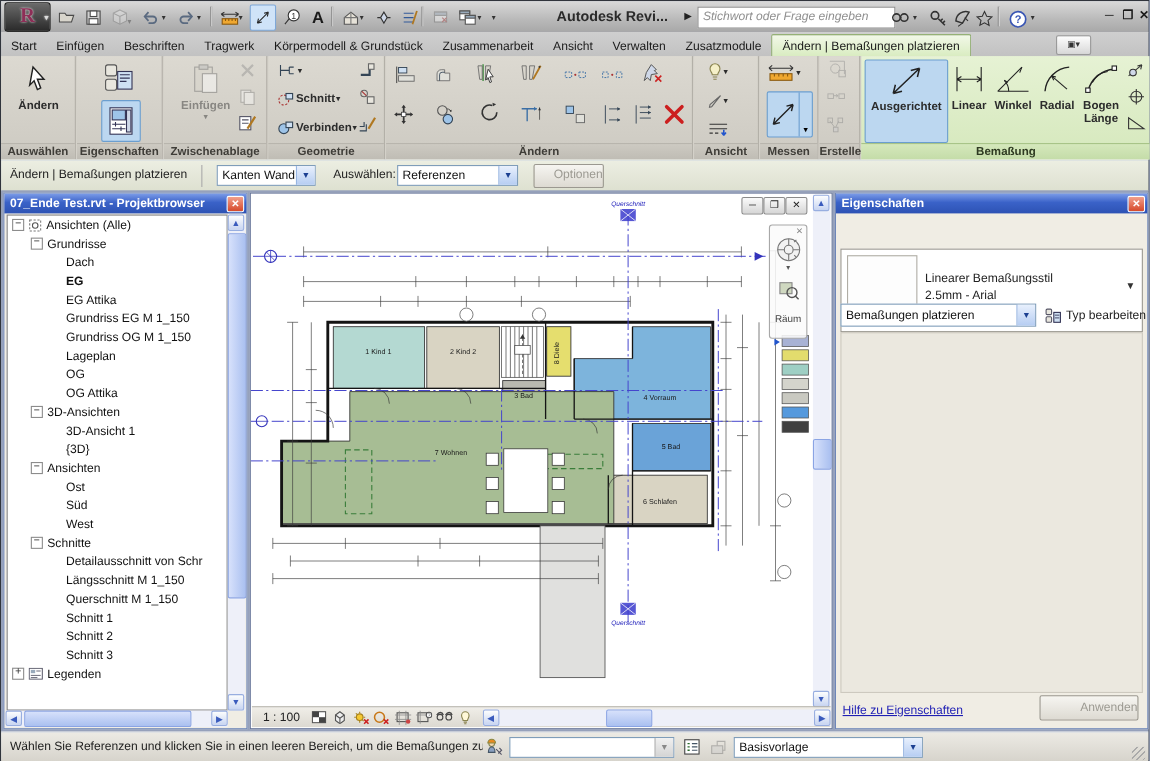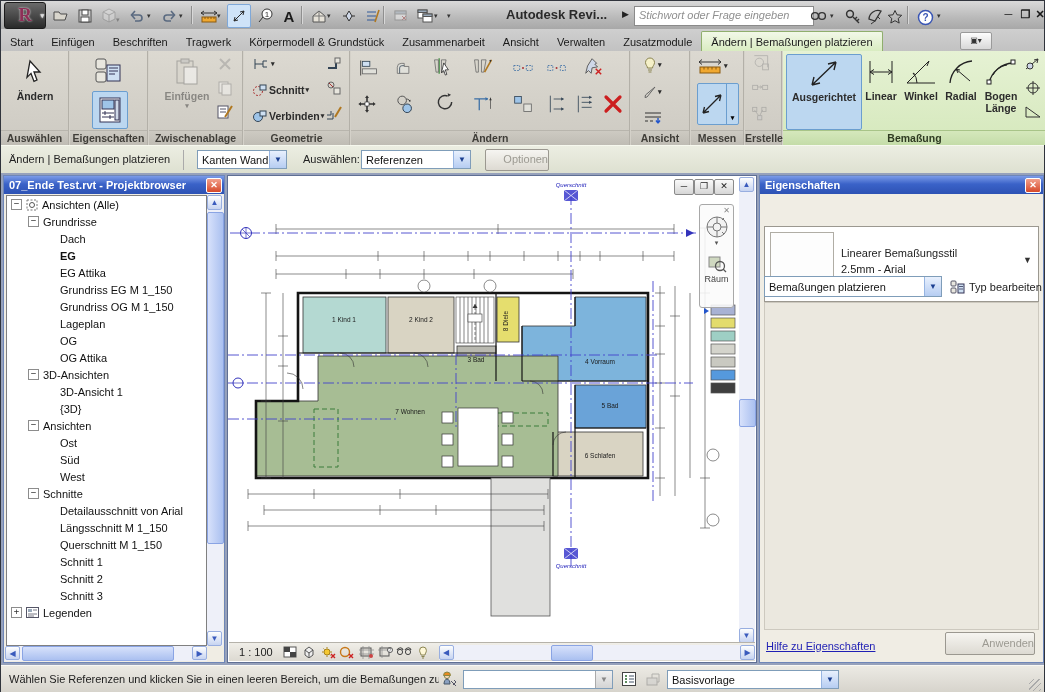--- a/index.html
+++ b/index.html
@@ -703,21 +703,21 @@
         <div class="trow lv2">
             <span class="exp none"></span>
             <span>West</span>
           </div>
         <div class="trow lv1">
             <span class="exp minus"></span>
             <span>Schnitte</span>
           </div>
         <div class="trow lv2">
             <span class="exp none"></span>
-            <span>Detailausschnitt von Arial</span>
+            <span>Detailausschnitt von Schr</span>
           </div>
         <div class="trow lv2">
             <span class="exp none"></span>
             <span>Längsschnitt M 1_150</span>
           </div>
         <div class="trow lv2">
             <span class="exp none"></span>
             <span>Querschnitt M 1_150</span>
           </div>
         <div class="trow lv2">
@@ -892,21 +892,21 @@
             </svg>
           </span>
         <span style="font-size:7px;color:#555">▾</span>
         <span style="margin-top:6px">
             <svg width="20" height="20" viewBox="0 0 20 20">
               <rect x="2" y="4" width="11" height="10" fill="#cfd8c0" stroke="#888"></rect>
               <circle cx="13" cy="13" r="4.5" fill="none" stroke="#555" stroke-width="1.3"></circle>
               <path d="M16 16l3 3" stroke="#555" stroke-width="1.3"></path>
             </svg>
           </span>
-        <span style="margin-top:1px;color:#444;font-size:9px">Räum</span>
+        <span style="margin-top:12px;color:#444;font-size:9px">Räum</span>
       </div>
 
       <div class="mdibtn" style="right:62px">─</div>
       <div class="mdibtn" style="right:42px">❐</div>
       <div class="mdibtn" style="right:22px">✕</div>
 
       <div class="sbV" style="right:1px;top:1px;bottom:19px">
         <div class="sbbtn" style="left:0;top:0;width:15px;height:15px">▲</div>
         <div class="sbthumb" style="left:0;top:222px;width:15px;height:26px"></div>
         <div class="sbbtn" style="left:0;bottom:0;width:15px;height:15px">▼</div>

